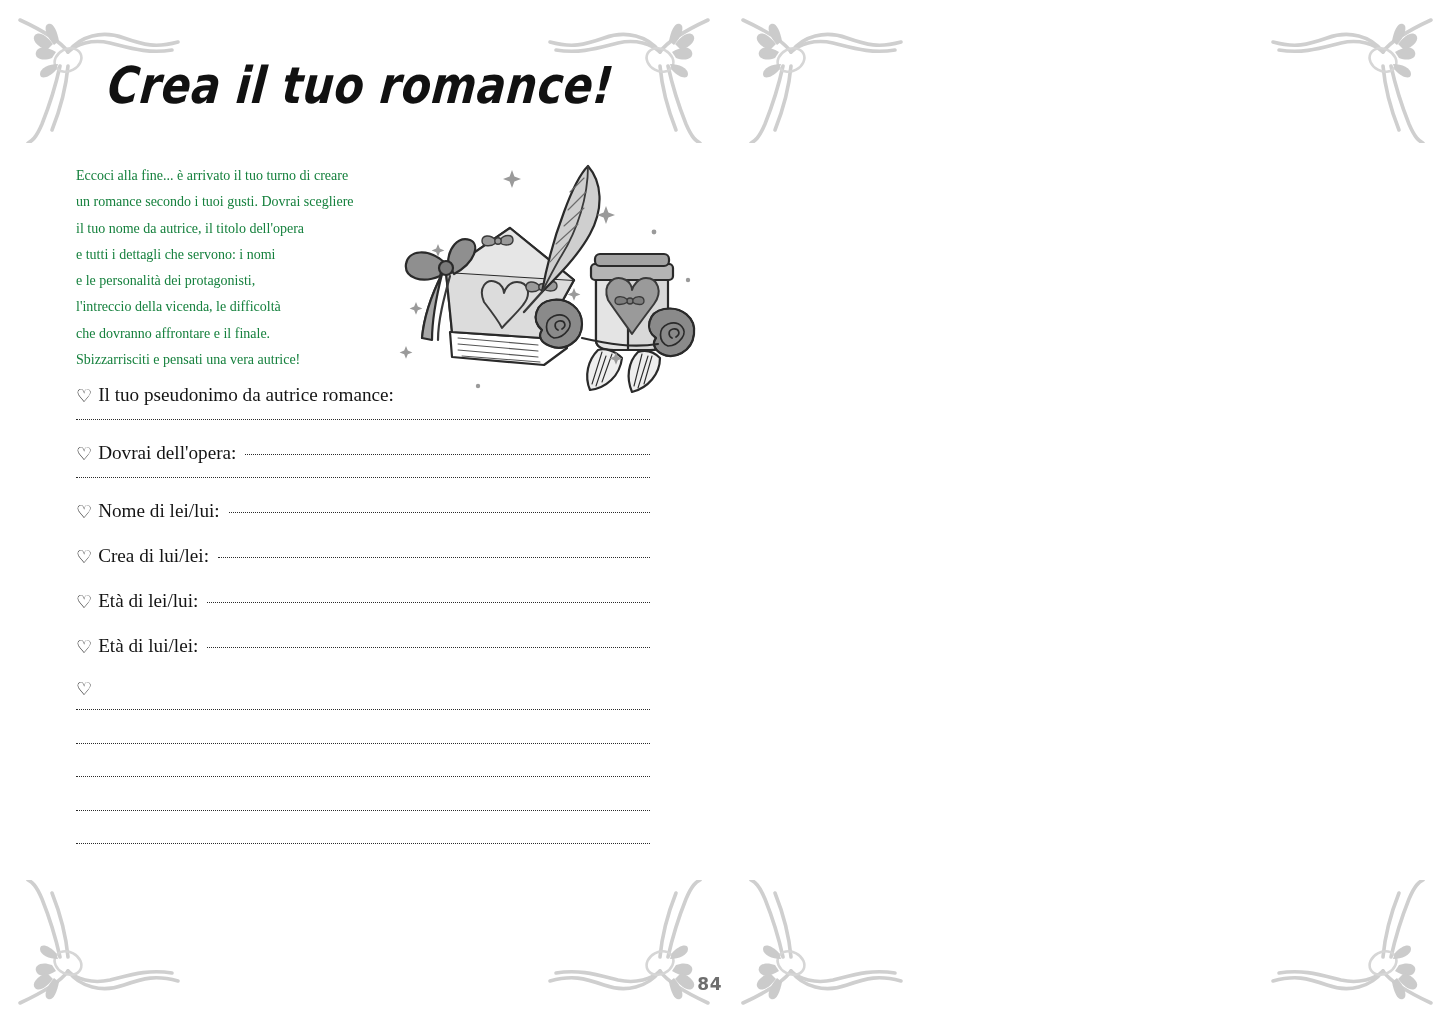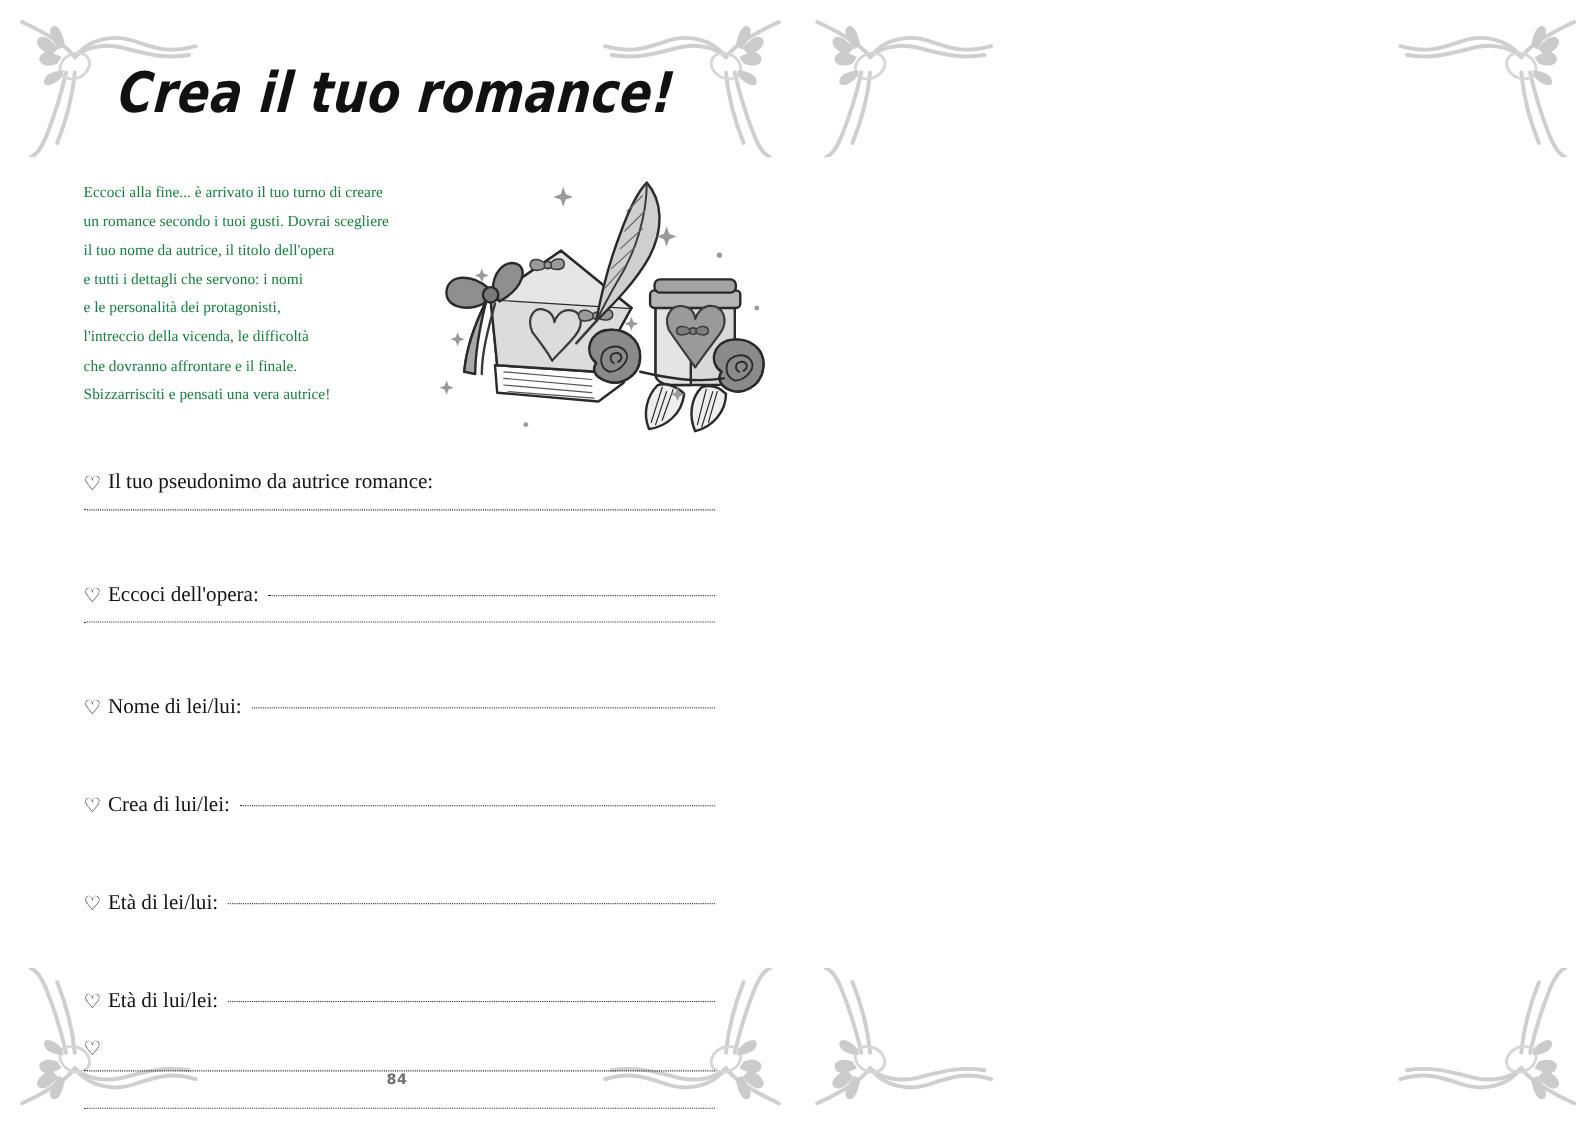--- a/index.html
+++ b/index.html
@@ -63,44 +63,44 @@
   }
   .heart{
     font-size:18px;
     line-height:1;
     margin-right:6px;
     color:#141414;
     position:relative;
     top:1px;
     flex:0 0 auto;
   }
-  .field-label .lbl{flex:0 0 auto;margin-top:44px;}
+  .field-label .lbl{flex:0 0 auto;}
   .inline-dots{
     flex:1 1 auto;
     margin-left:9px;
     position:relative;
     top:-4px;
     border-bottom:1.6px dotted #2b2b2b;
     height:0;
   }
   .dotline{
     border-bottom:1.6px dotted #2b2b2b;
     height:0;
     width:100%;
   }
   .lines{margin-top:0;}
 
   
   .pagenum{
     position:absolute;
     top:974px;
     width:722px;
-    text-align:center;
+    text-align:right;
     font-family:"DejaVu Sans", sans-serif;
-    font-size:13px;
+    font-size:17px;
     font-weight:700;
     color:#6e6e6e;
     letter-spacing:0.5px;
   }
   .pagenum-left{left:0;}
 </style>
 </head>
 <body>
 
 <div class="spread">
@@ -315,21 +315,21 @@
             <span class="heart">♡</span>
             <span class="lbl">Il tuo pseudonimo da autrice romance:</span>
           </div>
           <div class="lines" style="margin-top: 12px;">
             <div class="dotline"></div>
           </div>
         </div>
         <div class="field" style="margin-top: 21px;">
           <div class="field-label">
             <span class="heart">♡</span>
-            <span class="lbl">Eccoci dell'opera:</span>
+            <span class="lbl">Dovrai dell'opera:</span>
             <span class="inline-dots"></span>
           </div>
           <div class="lines" style="margin-top: 12px;">
             <div class="dotline"></div>
           </div>
         </div>
         <div class="field" style="margin-top: 21px;">
           <div class="field-label">
             <span class="heart">♡</span>
             <span class="lbl">Nome di lei/lui:</span>

